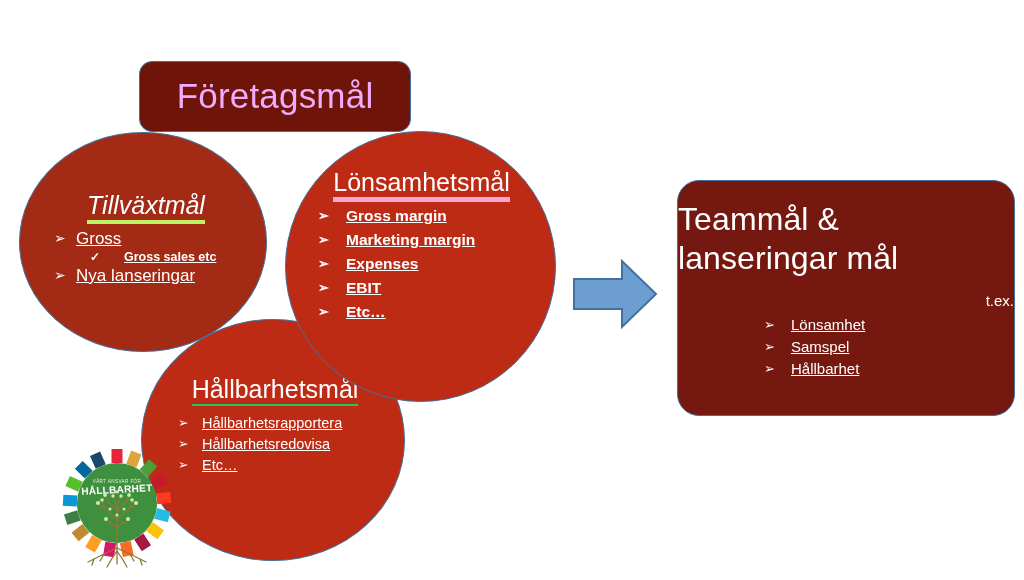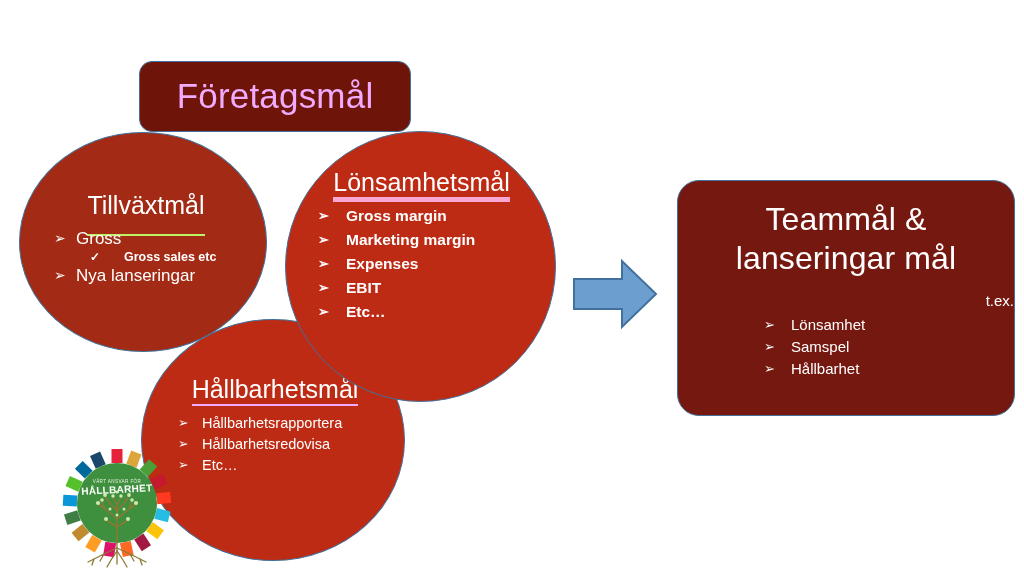--- a/index.html
+++ b/index.html
@@ -76,22 +76,23 @@
     left: 0; top: 58px;
     width: 100%;
   }
   #circle-tillvaxt .c-head {
     font-size: 25px;
     text-align: center;
     padding-left: 6px;
     margin-bottom: 9px;
   }
   #circle-tillvaxt .c-head span {
-    border-bottom: 2px solid #bef264;
-    padding-bottom: 15px;
+    border-bottom: 4px solid #bef264;
+    padding-bottom: 1px;
+    font-style: italic;
   }
 
   
   #circle-lonsamhet {
     left: 285px;
     top: 131px;
     width: 271px;
     height: 271px;
     background: #BE2B14;
     z-index: 40;
@@ -126,42 +127,42 @@
     left: 0; top: 55px;
     width: 100%;
   }
   #circle-hallbarhet .c-head {
     font-size: 25px;
     text-align: center;
     padding-left: 4px;
     margin-bottom: 11px;
   }
   #circle-hallbarhet .c-head span {
-    border-bottom: 2px solid #f0abfc;
+    border-bottom: 2px solid #22c55e;
     padding-bottom: 1px;
   }
 
   
   ul.blist {
     list-style: none;
     margin: 0;
     padding: 0;
   }
   ul.blist li {
     display: flex;
     align-items: baseline;
   }
   .arrow {
     flex: 0 0 auto;
     font-size: 13px;
     line-height: 1;
     color: #ffffff;
     transform: translateY(-1px);
   }
-  .btxt { flex: 0 1 auto; }
+  .btxt { flex: 0 1 auto; text-decoration: underline; }
   .check {
     flex: 0 0 auto;
     font-size: 12px;
     line-height: 1;
     color: #ffffff;
   }
 
   
   #tv-list { padding-left: 34px; }
   #tv-list > li { font-size: 17px; margin-bottom: 1px; }
@@ -207,21 +208,20 @@
   #team-box {
     left: 677px;
     top: 180px;
     width: 338px;
     height: 236px;
     background: #751810;
     border-radius: 22px;
     z-index: 50;
   }
   #team-box .team-head {
-    text-align: center;
     font-size: 32px;
     line-height: 1.22;
     padding-top: 19px;
     letter-spacing: 0.1px;
   }
   #team-box .team-tex {
     font-size: 15px;
     padding-left: 82px;
     padding-top: 14px;
     padding-bottom: 7px;

